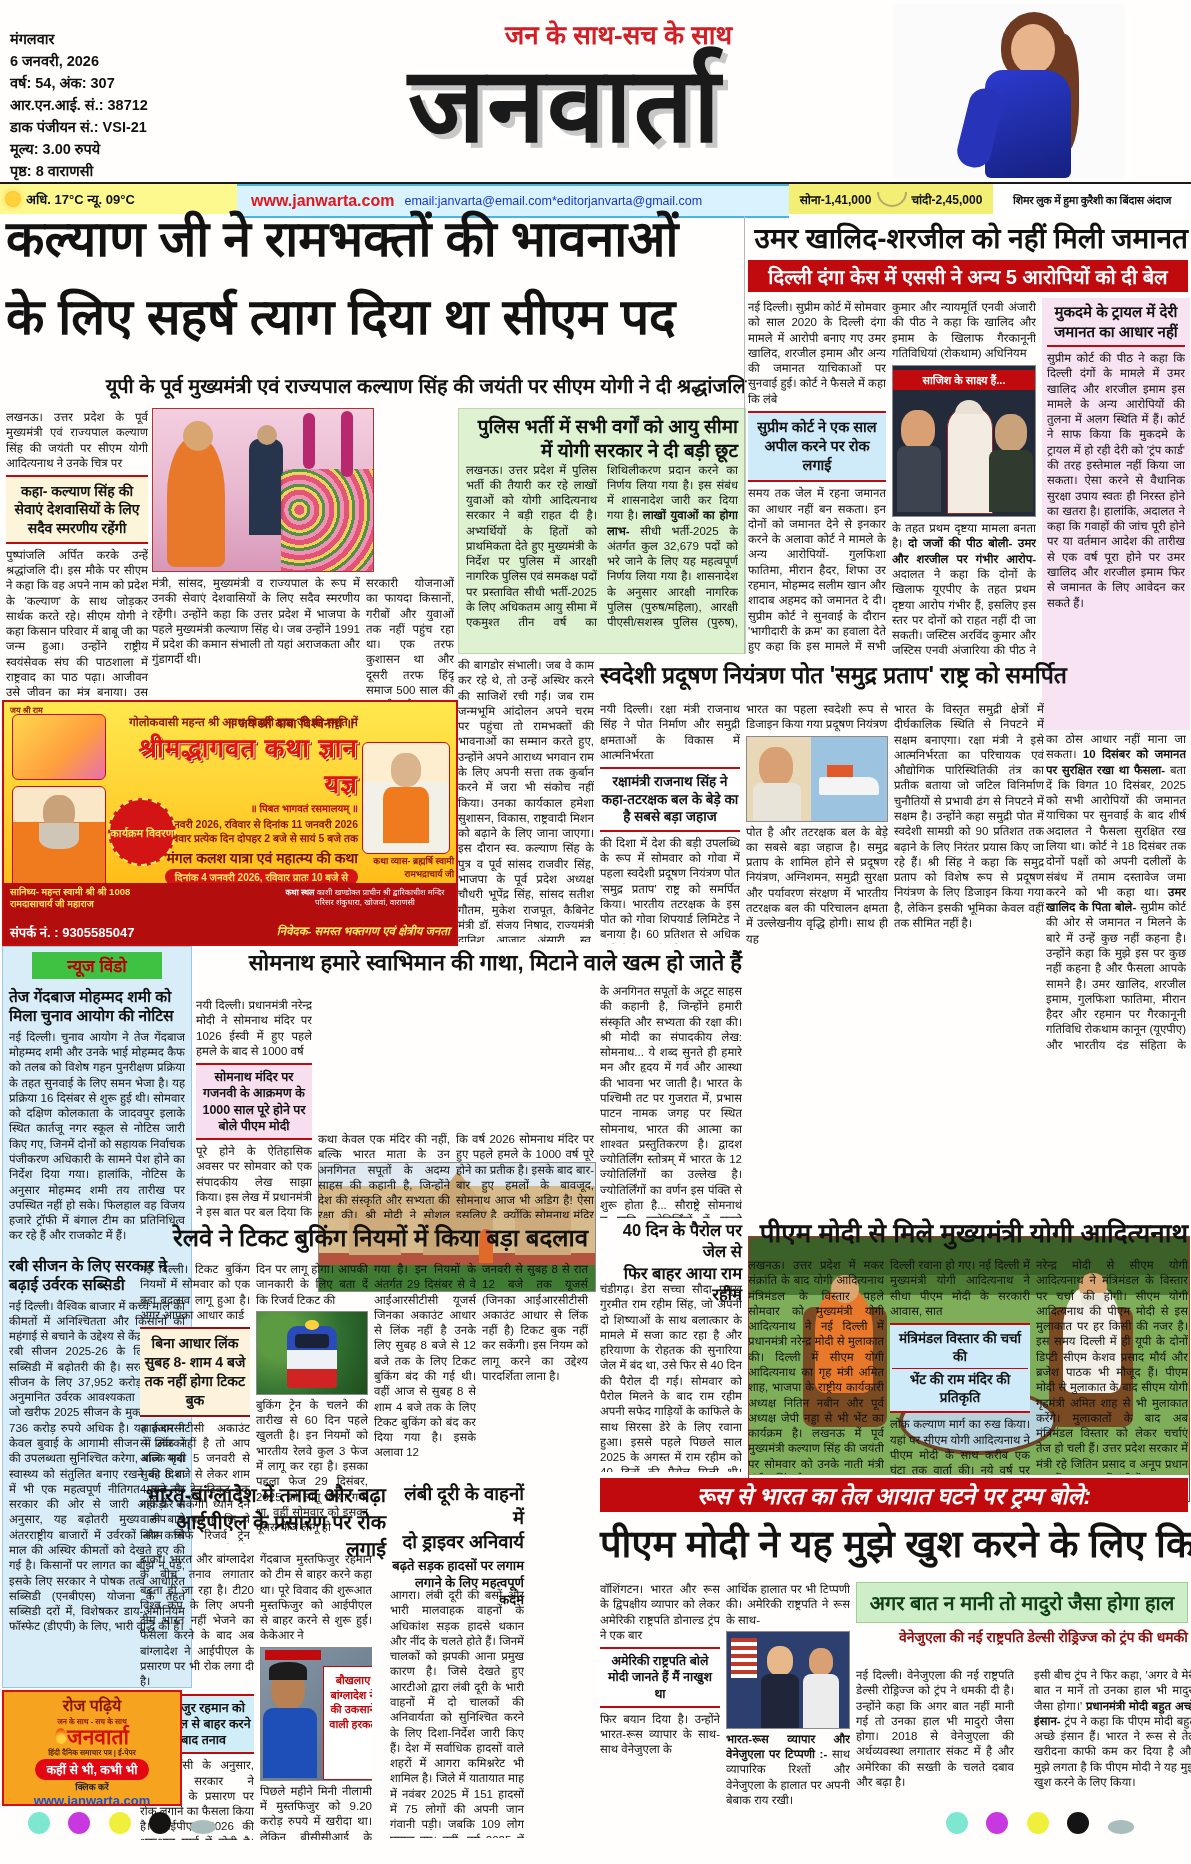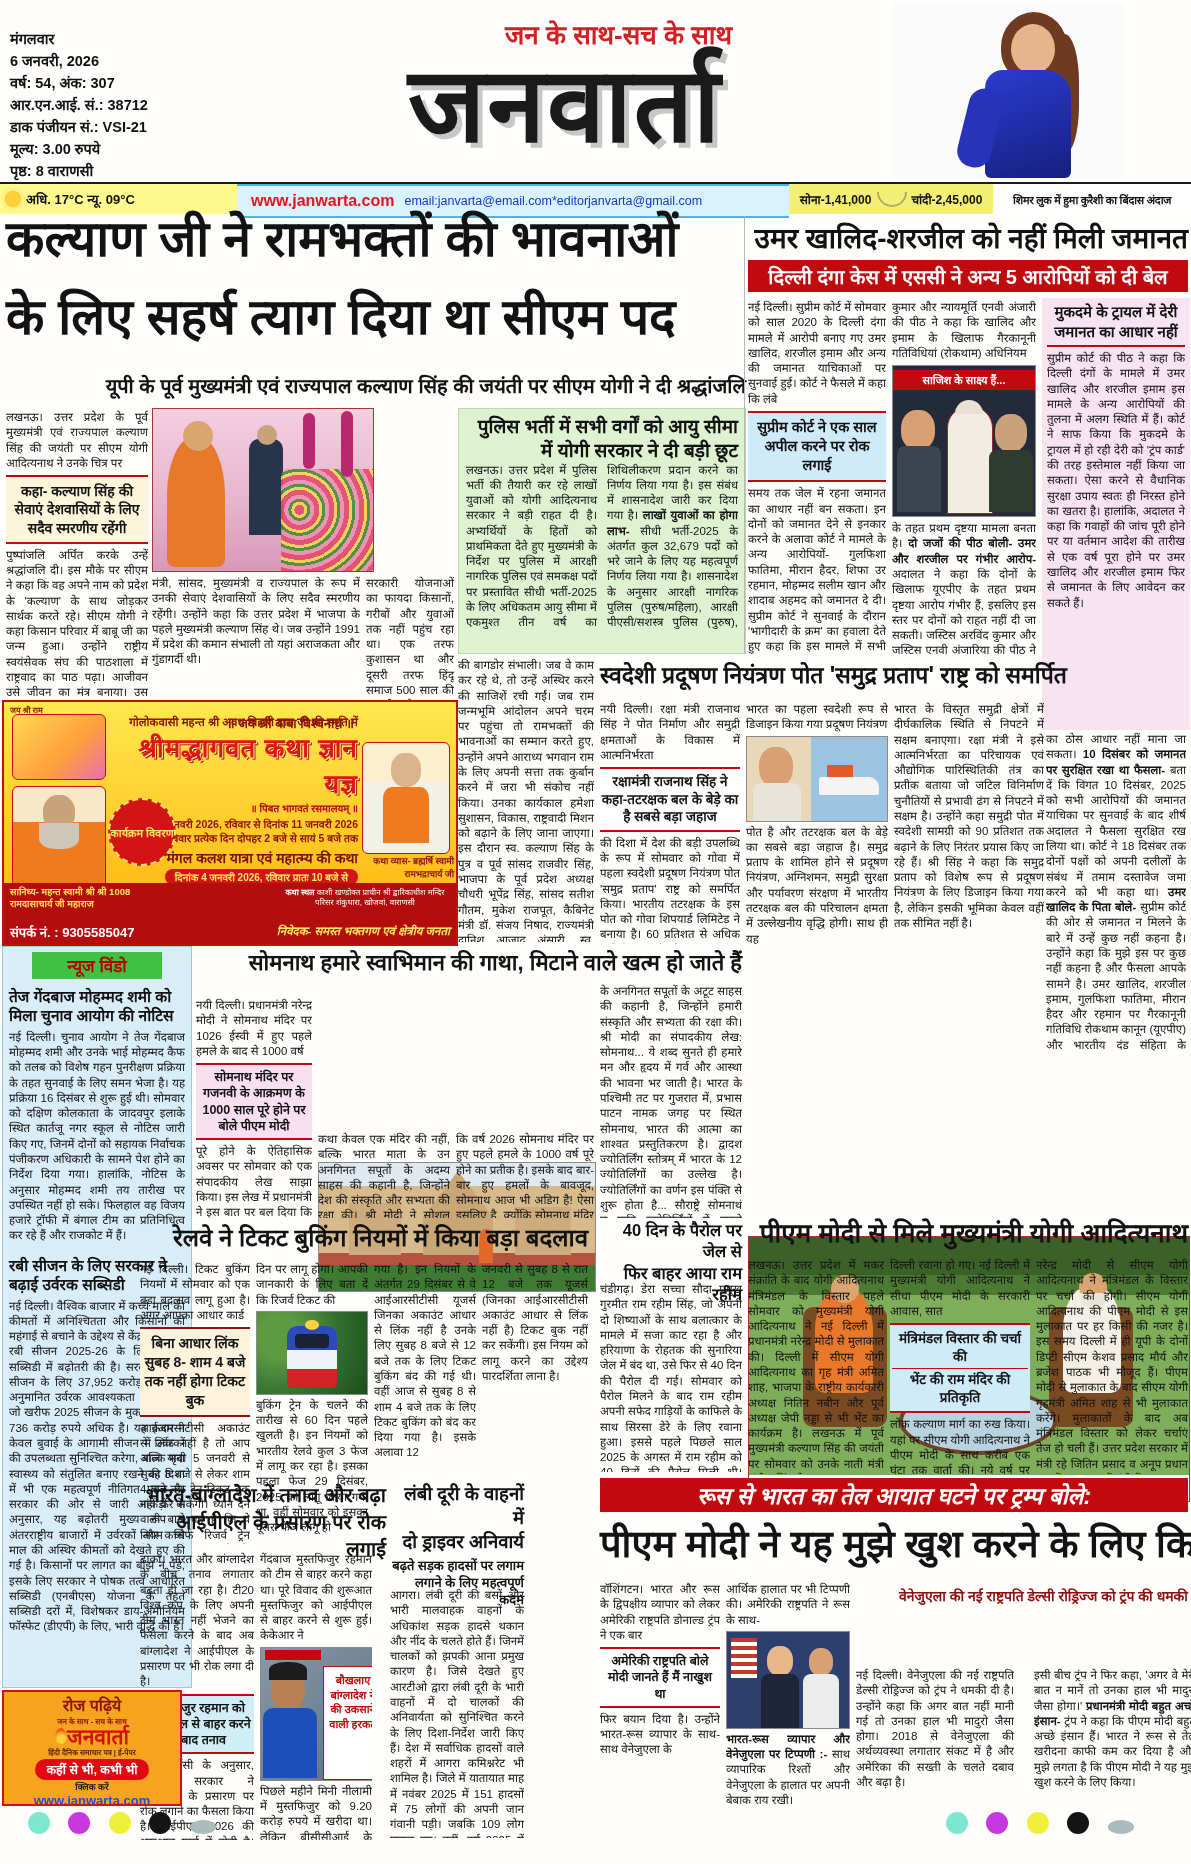--- a/index.html
+++ b/index.html
@@ -334,20 +334,21 @@
       <div class="abs" style="left:4px;top:6px;width:26px;height:40px;background:repeating-linear-gradient(180deg,#c0392b 0 4px,#fff 4px 8px);"></div>
       <div class="abs" style="left:40px;top:14px;width:26px;height:30px;background:#e9b88a;border-radius:45%;"></div>
       <div class="abs" style="left:34px;top:42px;width:38px;height:54px;background:#20263a;border-radius:8px 8px 0 0;"></div>
       <div class="abs" style="left:82px;top:16px;width:24px;height:28px;background:#d9a074;border-radius:45%;"></div>
       <div class="abs" style="left:76px;top:42px;width:36px;height:54px;background:#ececec;border-radius:8px 8px 0 0;"></div>
     </div>
     <b>भारत-रूस व्यापार और वेनेजुएला पर टिप्पणी :- </b>
     <span>साथ व्यापारिक रिश्तों और वेनेजुएला के हालात पर अपनी बेबाक राय रखी।</span>
   </div>
   <div class="abs" style="left:856px;top:1582px;width:332px;">
+    <div style="background:#cdeec6;border:1px solid #9ecf93;color:#103f14;font-weight:800;font-size:20px;text-align:center;padding:6px 2px;">अगर बात न मानी तो मादुरो जैसा होगा हाल</div>
     <div class="center" style="color:#8b0f0f;font-weight:800;font-size:14px;margin-top:4px;">वेनेजुएला की नई राष्ट्रपति डेल्सी रोड्रिज्ज को ट्रंप की धमकी</div>
   </div>
   <div class="abs body" style="left:856px;top:1668px;width:158px;height:168px;">नई दिल्ली। वेनेजुएला की नई राष्ट्रपति डेल्सी रोड्रिज्ज को ट्रंप ने धमकी दी है। उन्होंने कहा कि अगर बात नहीं मानी गई तो उनका हाल भी मादुरो जैसा होगा। 2018 से वेनेजुएला की अर्थव्यवस्था लगातार संकट में है और अमेरिका की सख्ती के चलते दबाव और बढ़ा है।</div>
   <div class="abs body" style="left:1026px;top:1668px;width:162px;height:168px;margin-left:8px;">
     <span>इसी बीच ट्रंप ने फिर कहा, 'अगर वे मेरी बात न मानें तो उनका हाल भी मादुरो जैसा होगा।' </span>
     <b>प्रधानमंत्री मोदी बहुत अच्छे इंसान- </b>
     <span>ट्रंप ने कहा कि पीएम मोदी बहुत अच्छे इंसान हैं। भारत ने रूस से तेल खरीदना काफी कम कर दिया है और मुझे लगता है कि पीएम मोदी ने यह मुझे खुश करने के लिए किया।</span>
   </div>
 
   <div class="abs hd center" style="left:140px;top:1482px;width:246px;font-size:20px;line-height:1.35;">

